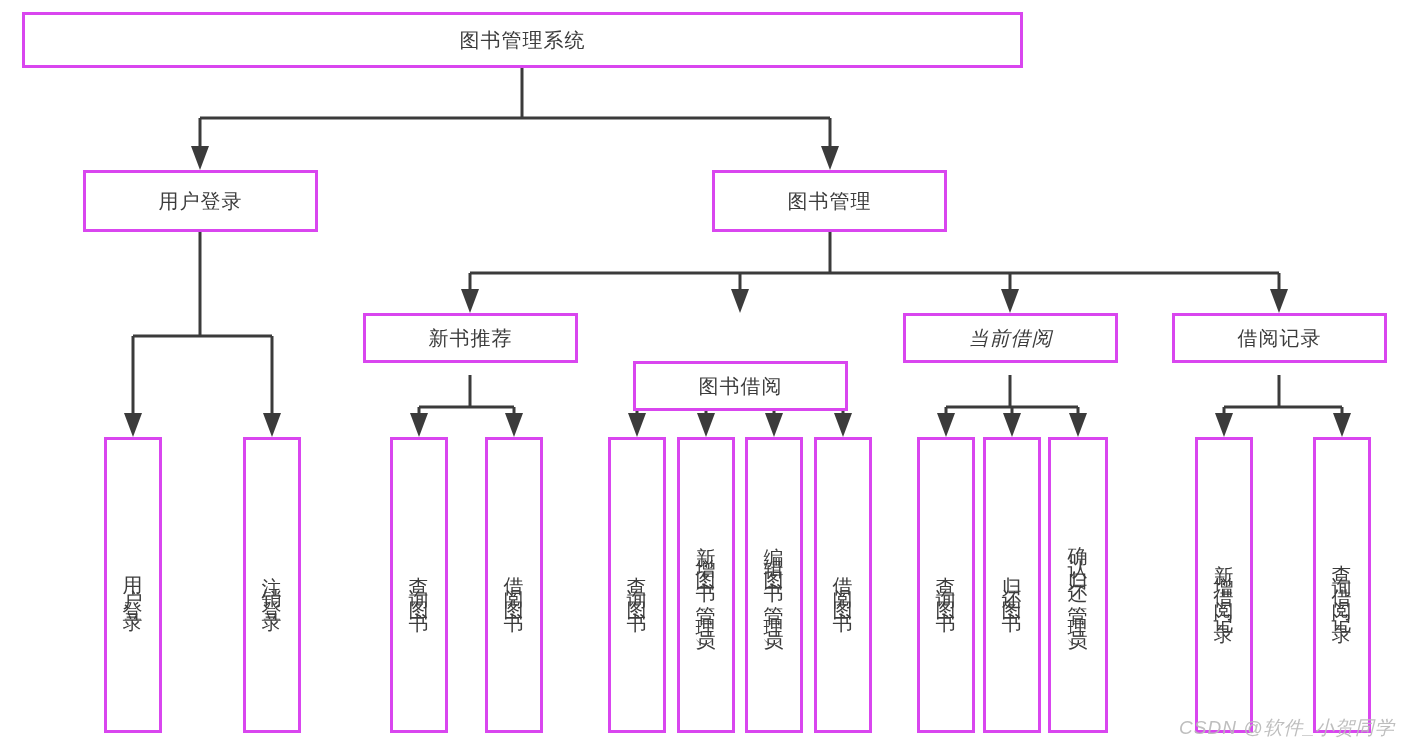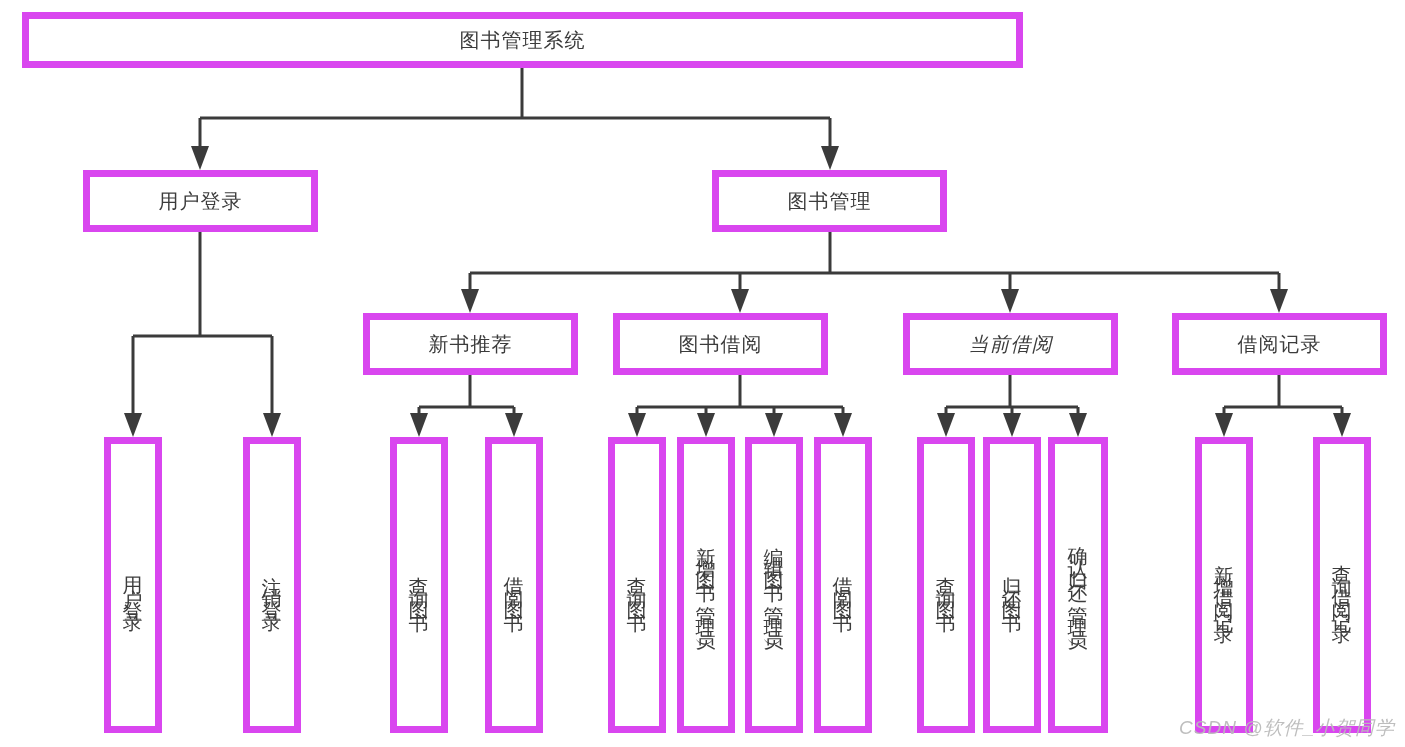--- a/index.html
+++ b/index.html
@@ -7,38 +7,38 @@
     position:relative;
     width:1405px;height:747px;
     background:#ffffff;
     font-family:"Liberation Sans","DejaVu Sans",sans-serif;
     overflow:hidden;
   }
   .connectors{position:absolute;left:0;top:0;width:1405px;height:747px;}
   .node{
     position:absolute;
     background:#ffffff;
-    border:7px solid #d946ef;
+    border:3px solid #d946ef;
     box-sizing:border-box;
     display:flex;align-items:center;justify-content:center;
     color:#3c3c3c;
     font-size:20px;
     letter-spacing:1px;
     white-space:nowrap;
   }
   
   .n-root{left:22px;top:12px;width:1001px;height:56px;}
   
   .n-l2{top:170px;width:235px;height:62px;}
   .n-user{left:83px;}
   .n-mgmt{left:712px;font-family:Liberation Serif, serif;}
   
-  .n-l3{top:313px;width:215px;height:62px;}
+  .n-l3{top:313px;width:215px;height:50px;}
   .n-newbook{left:363px;}
-  .n-borrow{left:613px;}
+  .n-borrow{left:633px;margin-top:48px;}
   .n-current{left:903px;font-style:italic;}
   .n-records{left:1172px;}
   
   .leaf{
     top:437px;height:296px;width:58px;
     writing-mode:vertical-rl;
     text-orientation:mixed;
     letter-spacing:12px;
     font-size:20px;
     line-height:1;

